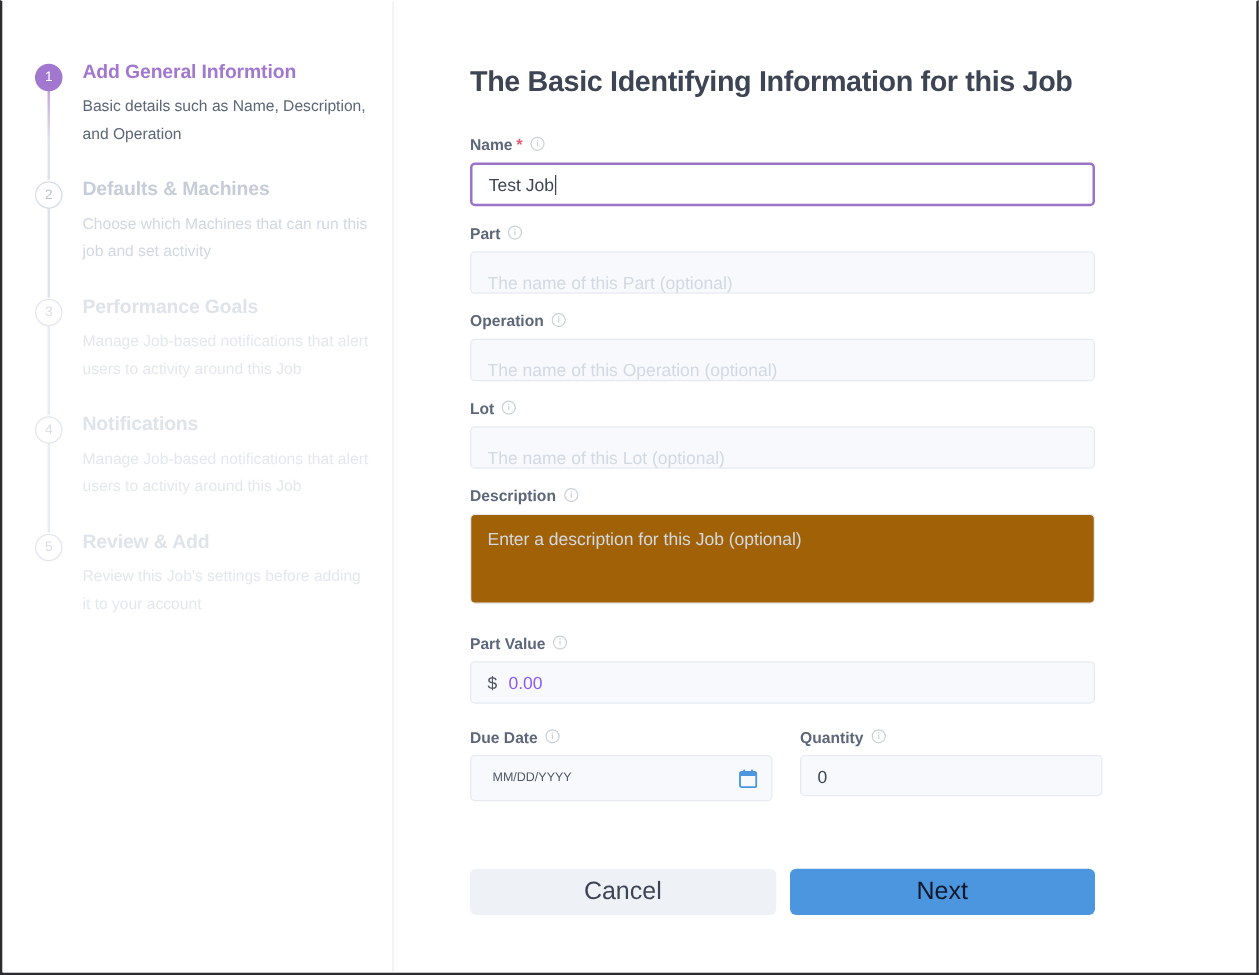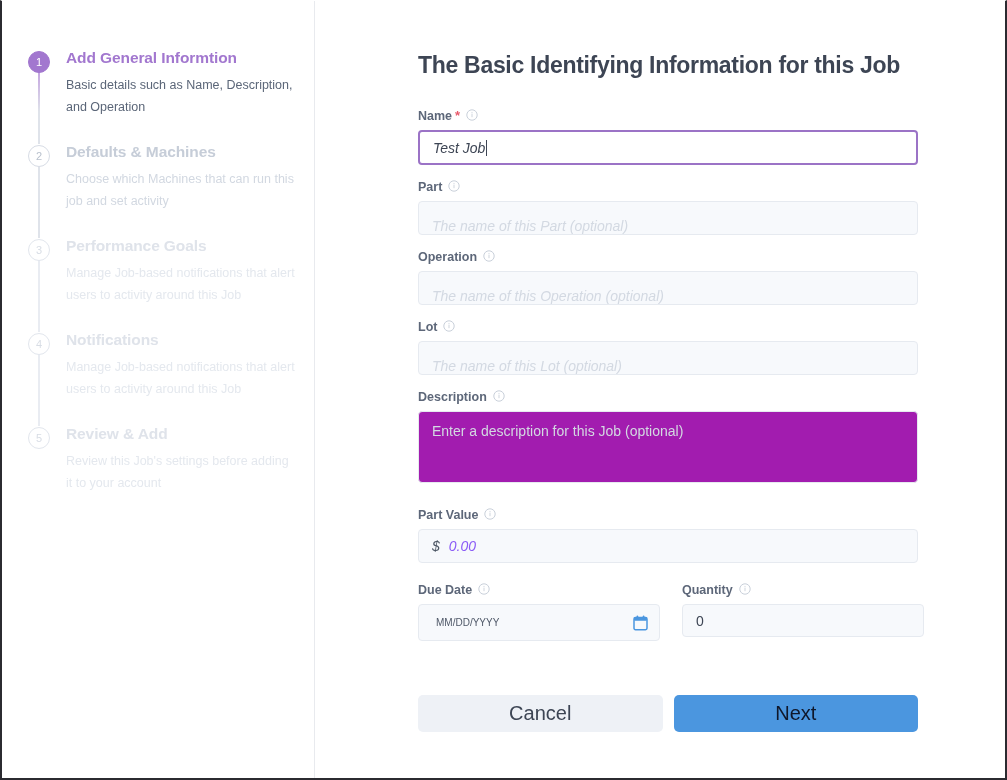--- a/index.html
+++ b/index.html
@@ -119,21 +119,21 @@
 
   
   #main {
     flex: 1 1 auto;
     position: relative;
     padding: 0;
     background: #ffffff;
   }
   #form-wrap {
     width: 500px;
-    margin-left: 103px;
+    margin-left: 61px;
     padding-top: 50px;
   }
   #page-title {
     font-size: 23px;
     font-weight: bold;
     color: #3d4554;
     margin: 0 0 30px 0;
     letter-spacing: -0.3px;
     line-height: 28px;
   }
@@ -168,21 +168,20 @@
     border: 1px solid #e6eaf0;
     border-radius: 4px;
     background: #f7f9fc;
     font-family: "Liberation Sans", sans-serif;
     font-size: 14px;
     color: #3d4554;
     padding: 0 13px;
     outline: none;
     display: flex;
     align-items: center;
-    font-style: italic;
   }
   .text-input.placeholder { color: #d3d9e2; align-items: flex-end; }
   .text-input.focused {
     background: #ffffff;
     border: 2px solid #9b73c6;
     color: #3d4554;
     height: 35px;
   }
   .caret {
     display: inline-block;
@@ -191,21 +190,21 @@
     background: #3d4554;
     margin-left: 1px;
     vertical-align: middle;
   }
   .textarea-input {
     width: 500px;
     height: 72px;
     box-sizing: border-box;
     border: 1px solid #e6eaf0;
     border-radius: 4px;
-    background: #a21caf;
+    background: #a16207;
     font-size: 14px;
     color: #d3d9e2;
     padding: 11px 13px;
     display: block;
   }
   .money-row { display: flex; align-items: center; }
   .money-sign {
     color: #4b5563;
     font-size: 14px;
     font-weight: normal;

